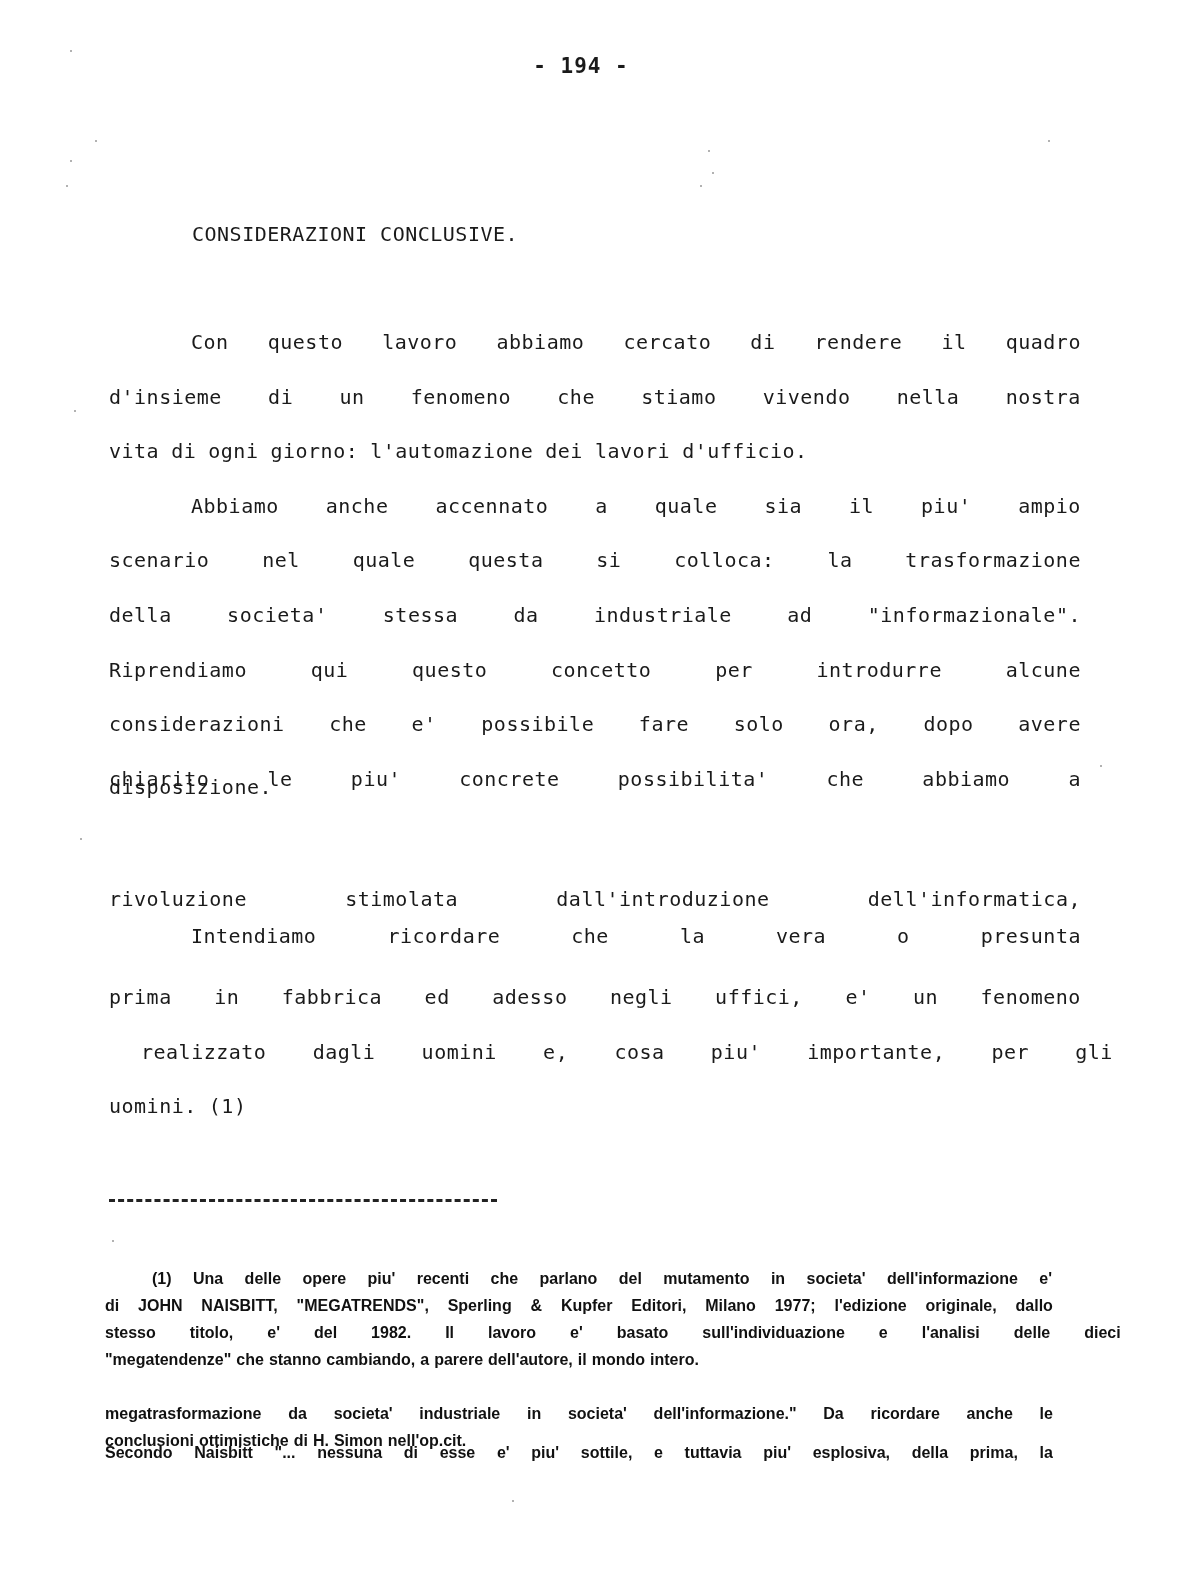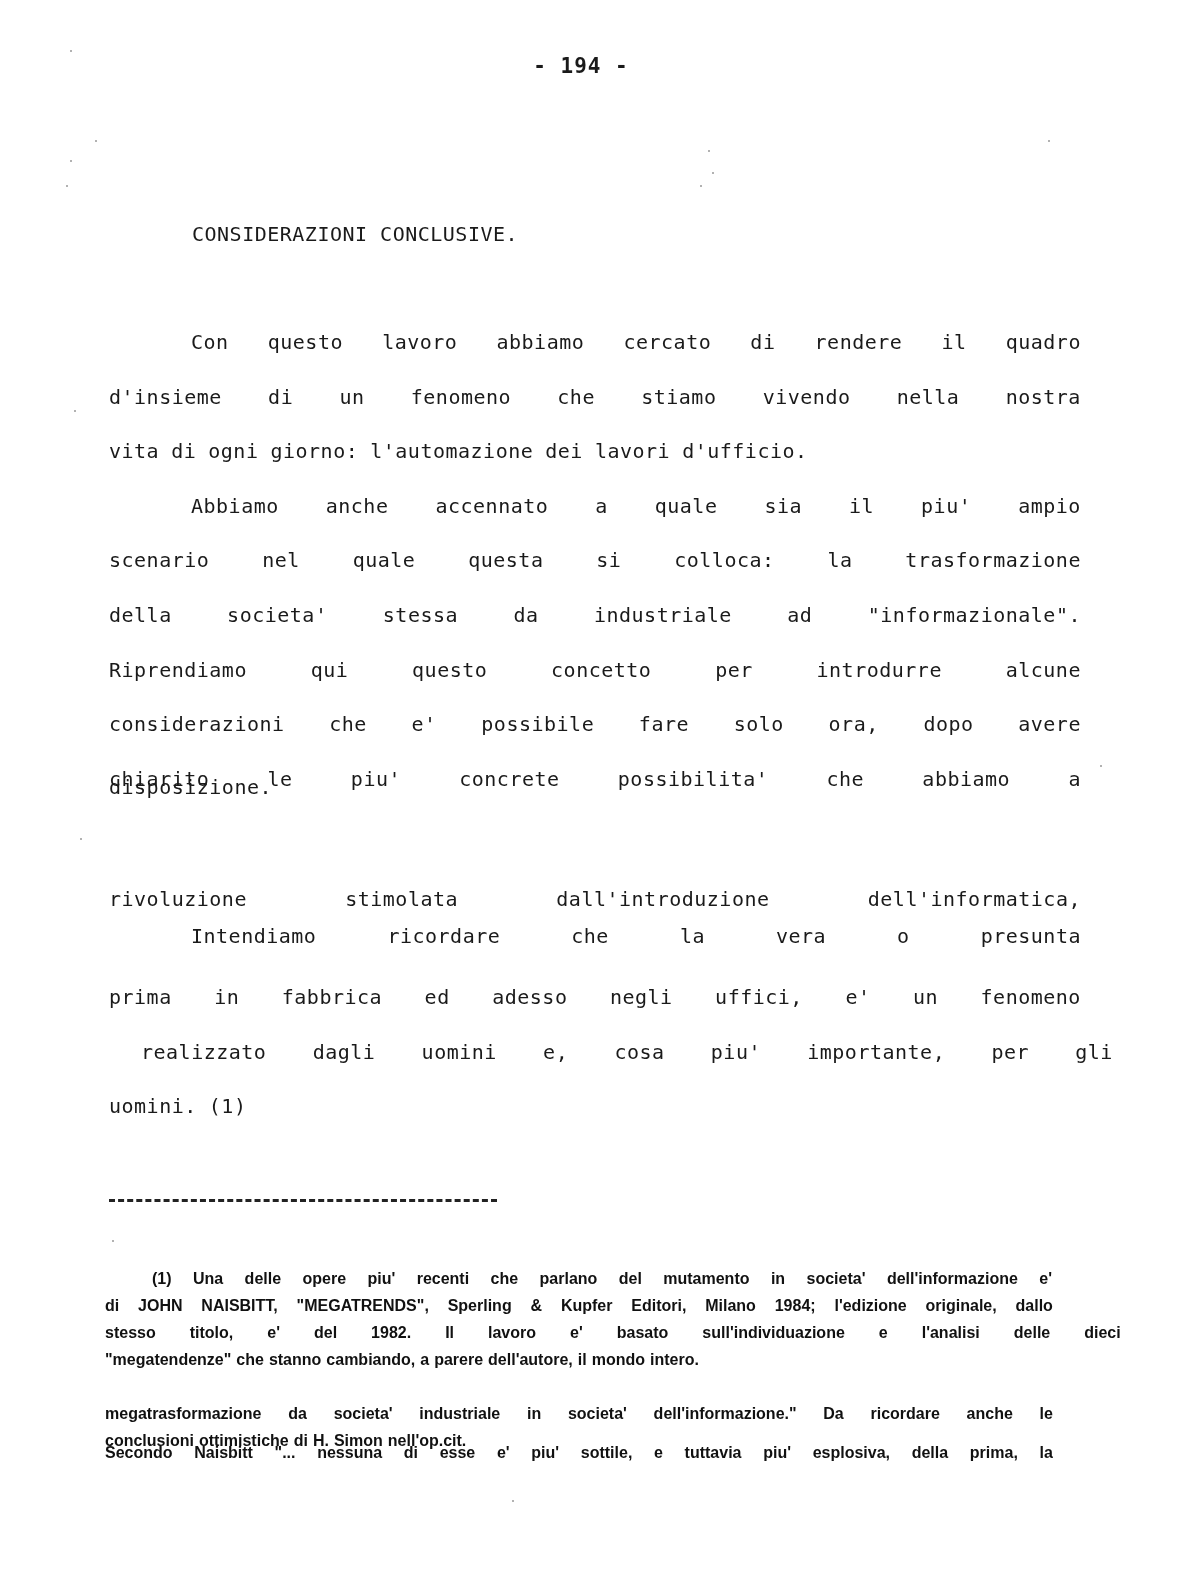--- a/index.html
+++ b/index.html
@@ -252,21 +252,21 @@
     <div class="fn-line" style="top: 1297px;">
       <span class="w">di</span>
       <span class="w">JOHN</span>
       <span class="w">NAISBITT,</span>
       <span class="w">"MEGATRENDS",</span>
       <span class="w">Sperling</span>
       <span class="w">&amp;</span>
       <span class="w">Kupfer</span>
       <span class="w">Editori,</span>
       <span class="w">Milano</span>
-      <span class="w">1984;</span>
+      <span class="w">1977;</span>
       <span class="w">l'edizione</span>
       <span class="w">originale,</span>
       <span class="w">dallo</span>
     </div>
     <div class="fn-line" style="top: 1324px; gap: 34px;">
       <span class="w">stesso</span>
       <span class="w">titolo,</span>
       <span class="w">e'</span>
       <span class="w">del</span>
       <span class="w">1982.</span>

